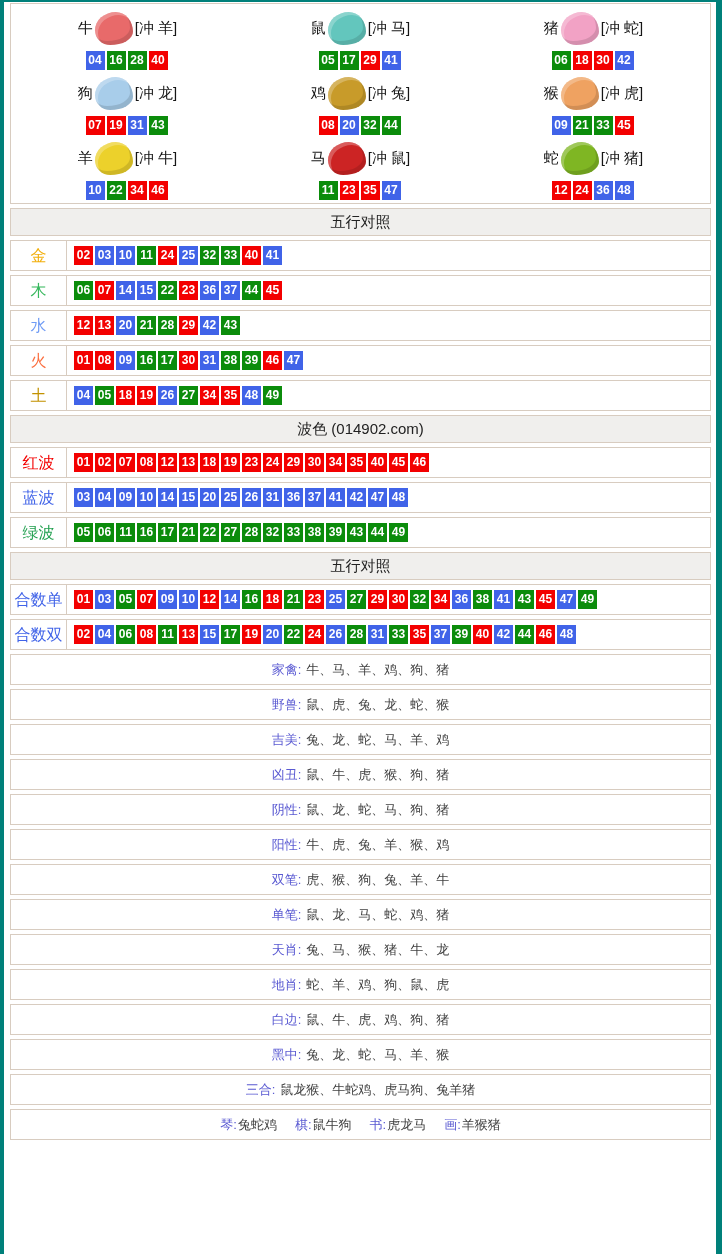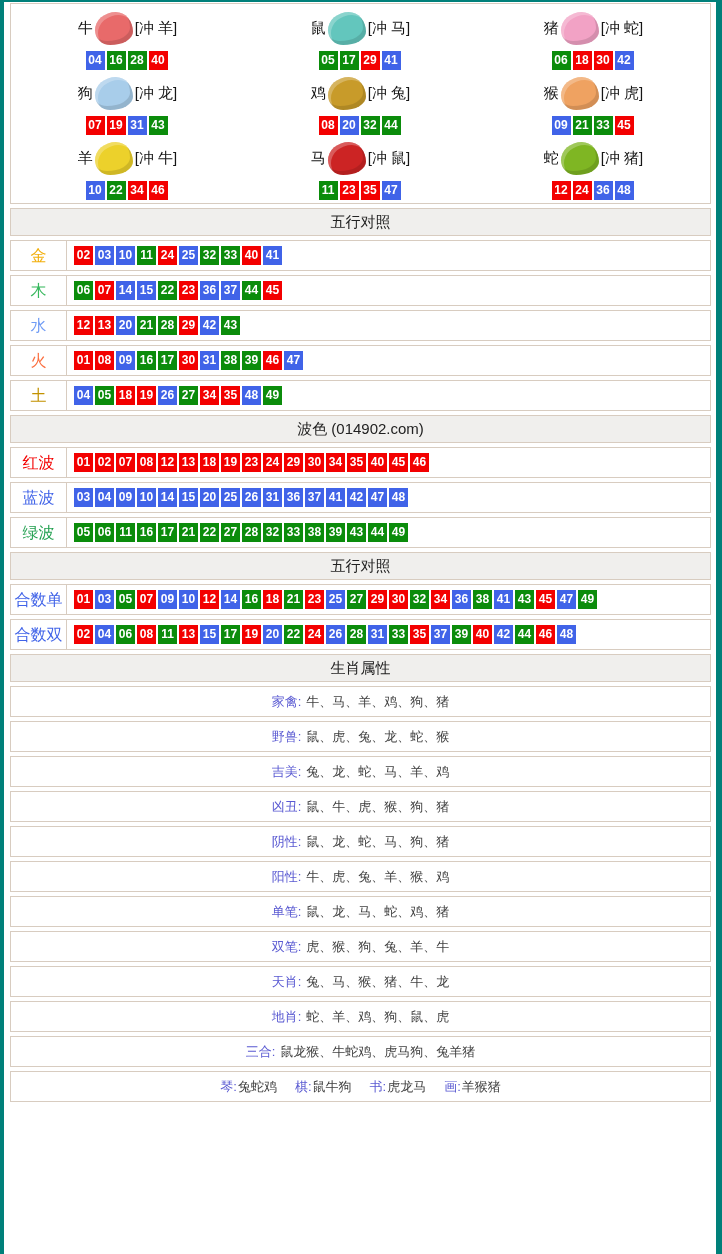--- a/index.html
+++ b/index.html
@@ -357,32 +357,31 @@
             <span class="ball" style="background: rgb(64, 99, 232);">42</span>
             <span class="ball" style="background: rgb(11, 140, 11);">44</span>
             <span class="ball" style="background: rgb(243, 0, 0);">46</span>
             <span class="ball" style="background: rgb(64, 99, 232);">48</span>
           </div>
         </div>
       </div>
   </section>
 
   <section>
-    <div class="box hbox">
-      <span>生肖属性</span>
-    </div>
     <div>
         <div class="box arow"><span class="alabel">家禽:</span><span class="avalue">牛、马、羊、鸡、狗、猪</span></div>
         <div class="box arow"><span class="alabel">野兽:</span><span class="avalue">鼠、虎、兔、龙、蛇、猴</span></div>
         <div class="box arow"><span class="alabel">吉美:</span><span class="avalue">兔、龙、蛇、马、羊、鸡</span></div>
         <div class="box arow"><span class="alabel">凶丑:</span><span class="avalue">鼠、牛、虎、猴、狗、猪</span></div>
         <div class="box arow"><span class="alabel">阴性:</span><span class="avalue">鼠、龙、蛇、马、狗、猪</span></div>
         <div class="box arow"><span class="alabel">阳性:</span><span class="avalue">牛、虎、兔、羊、猴、鸡</span></div>
+        <div class="box arow"><span class="alabel">双笔:</span><span class="avalue">虎、猴、狗、兔、羊、牛</span></div>
         <div class="box arow"><span class="alabel">单笔:</span><span class="avalue">鼠、龙、马、蛇、鸡、猪</span></div>
-        <div class="box arow"><span class="alabel">双笔:</span><span class="avalue">虎、猴、狗、兔、羊、牛</span></div>
         <div class="box arow"><span class="alabel">天肖:</span><span class="avalue">兔、马、猴、猪、牛、龙</span></div>
         <div class="box arow"><span class="alabel">地肖:</span><span class="avalue">蛇、羊、鸡、狗、鼠、虎</span></div>
+        <div class="box arow"><span class="alabel">白边:</span><span class="avalue">鼠、牛、虎、鸡、狗、猪</span></div>
+        <div class="box arow"><span class="alabel">黑中:</span><span class="avalue">兔、龙、蛇、马、羊、猴</span></div>
         <div class="box arow"><span class="alabel">三合:</span><span class="avalue">鼠龙猴、牛蛇鸡、虎马狗、兔羊猪</span></div>
         <div class="box arow"><span class="apair"><span class="alabel">琴:</span><span class="avalue">兔蛇鸡</span></span><span class="apair"><span class="alabel">棋:</span><span class="avalue">鼠牛狗</span></span><span class="apair"><span class="alabel">书:</span><span class="avalue">虎龙马</span></span><span class="apair"><span class="alabel">画:</span><span class="avalue">羊猴猪</span></span></div>
       </div>
   </section>
 
 </div>
 
 </body></html>

